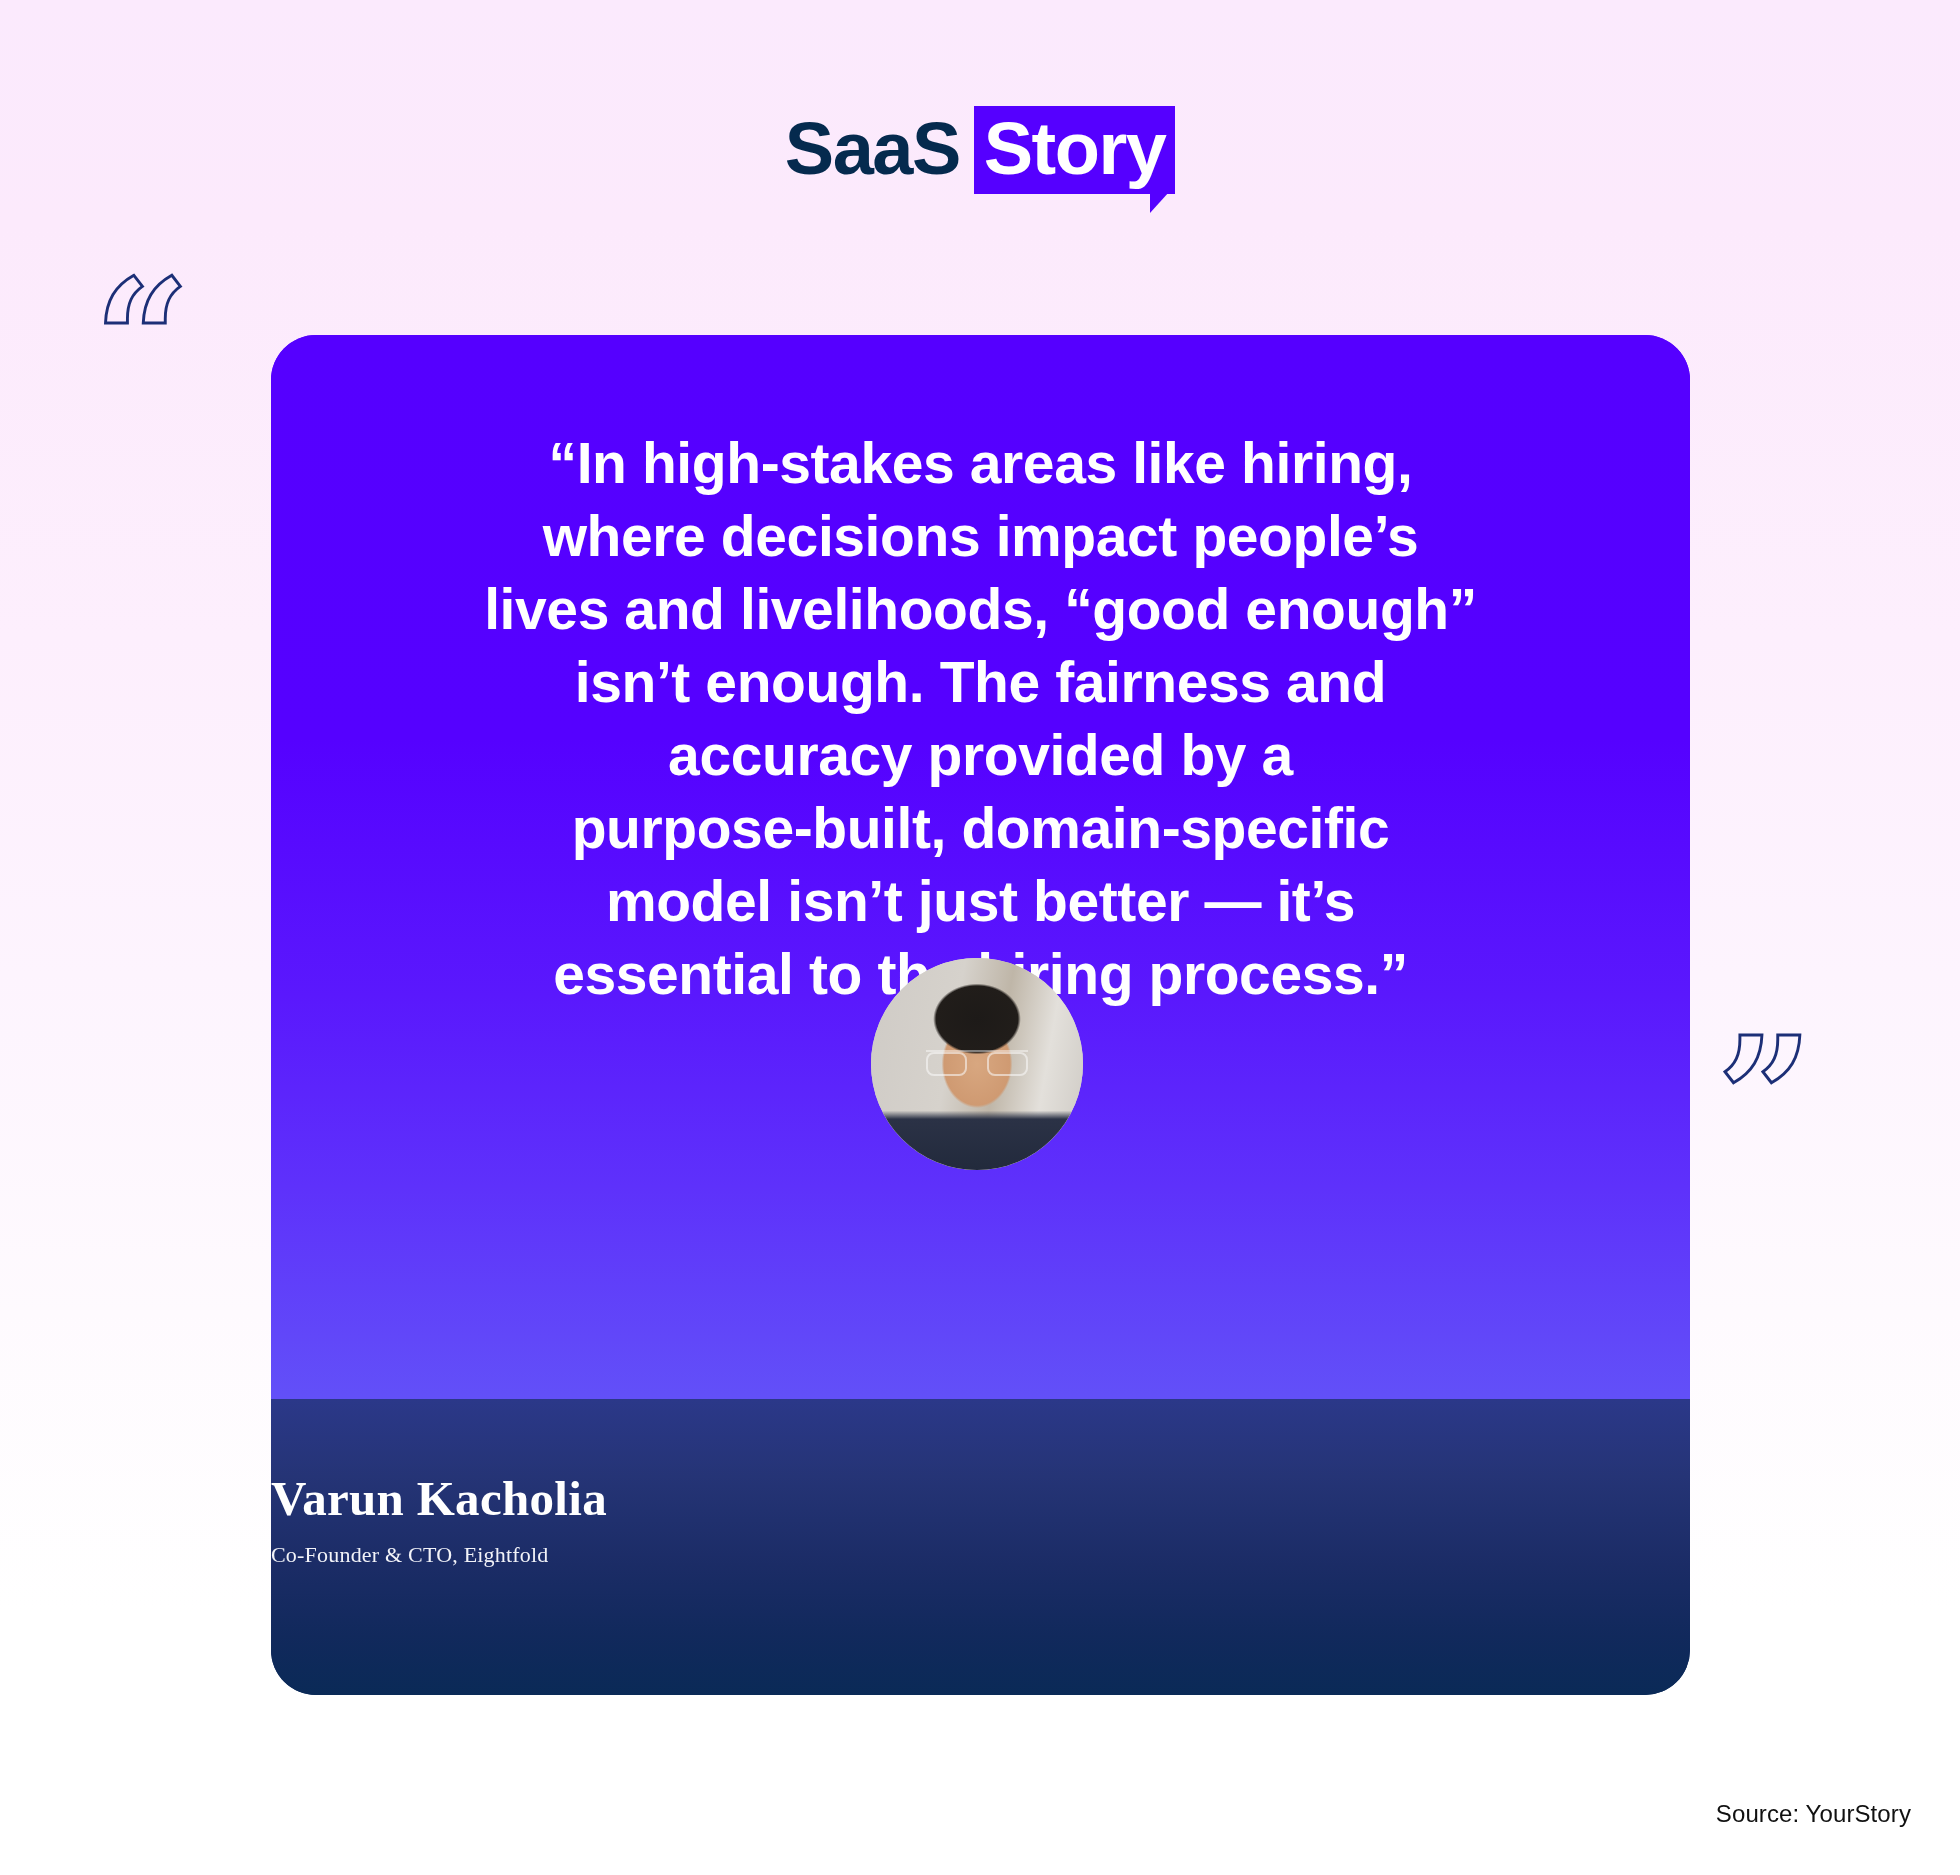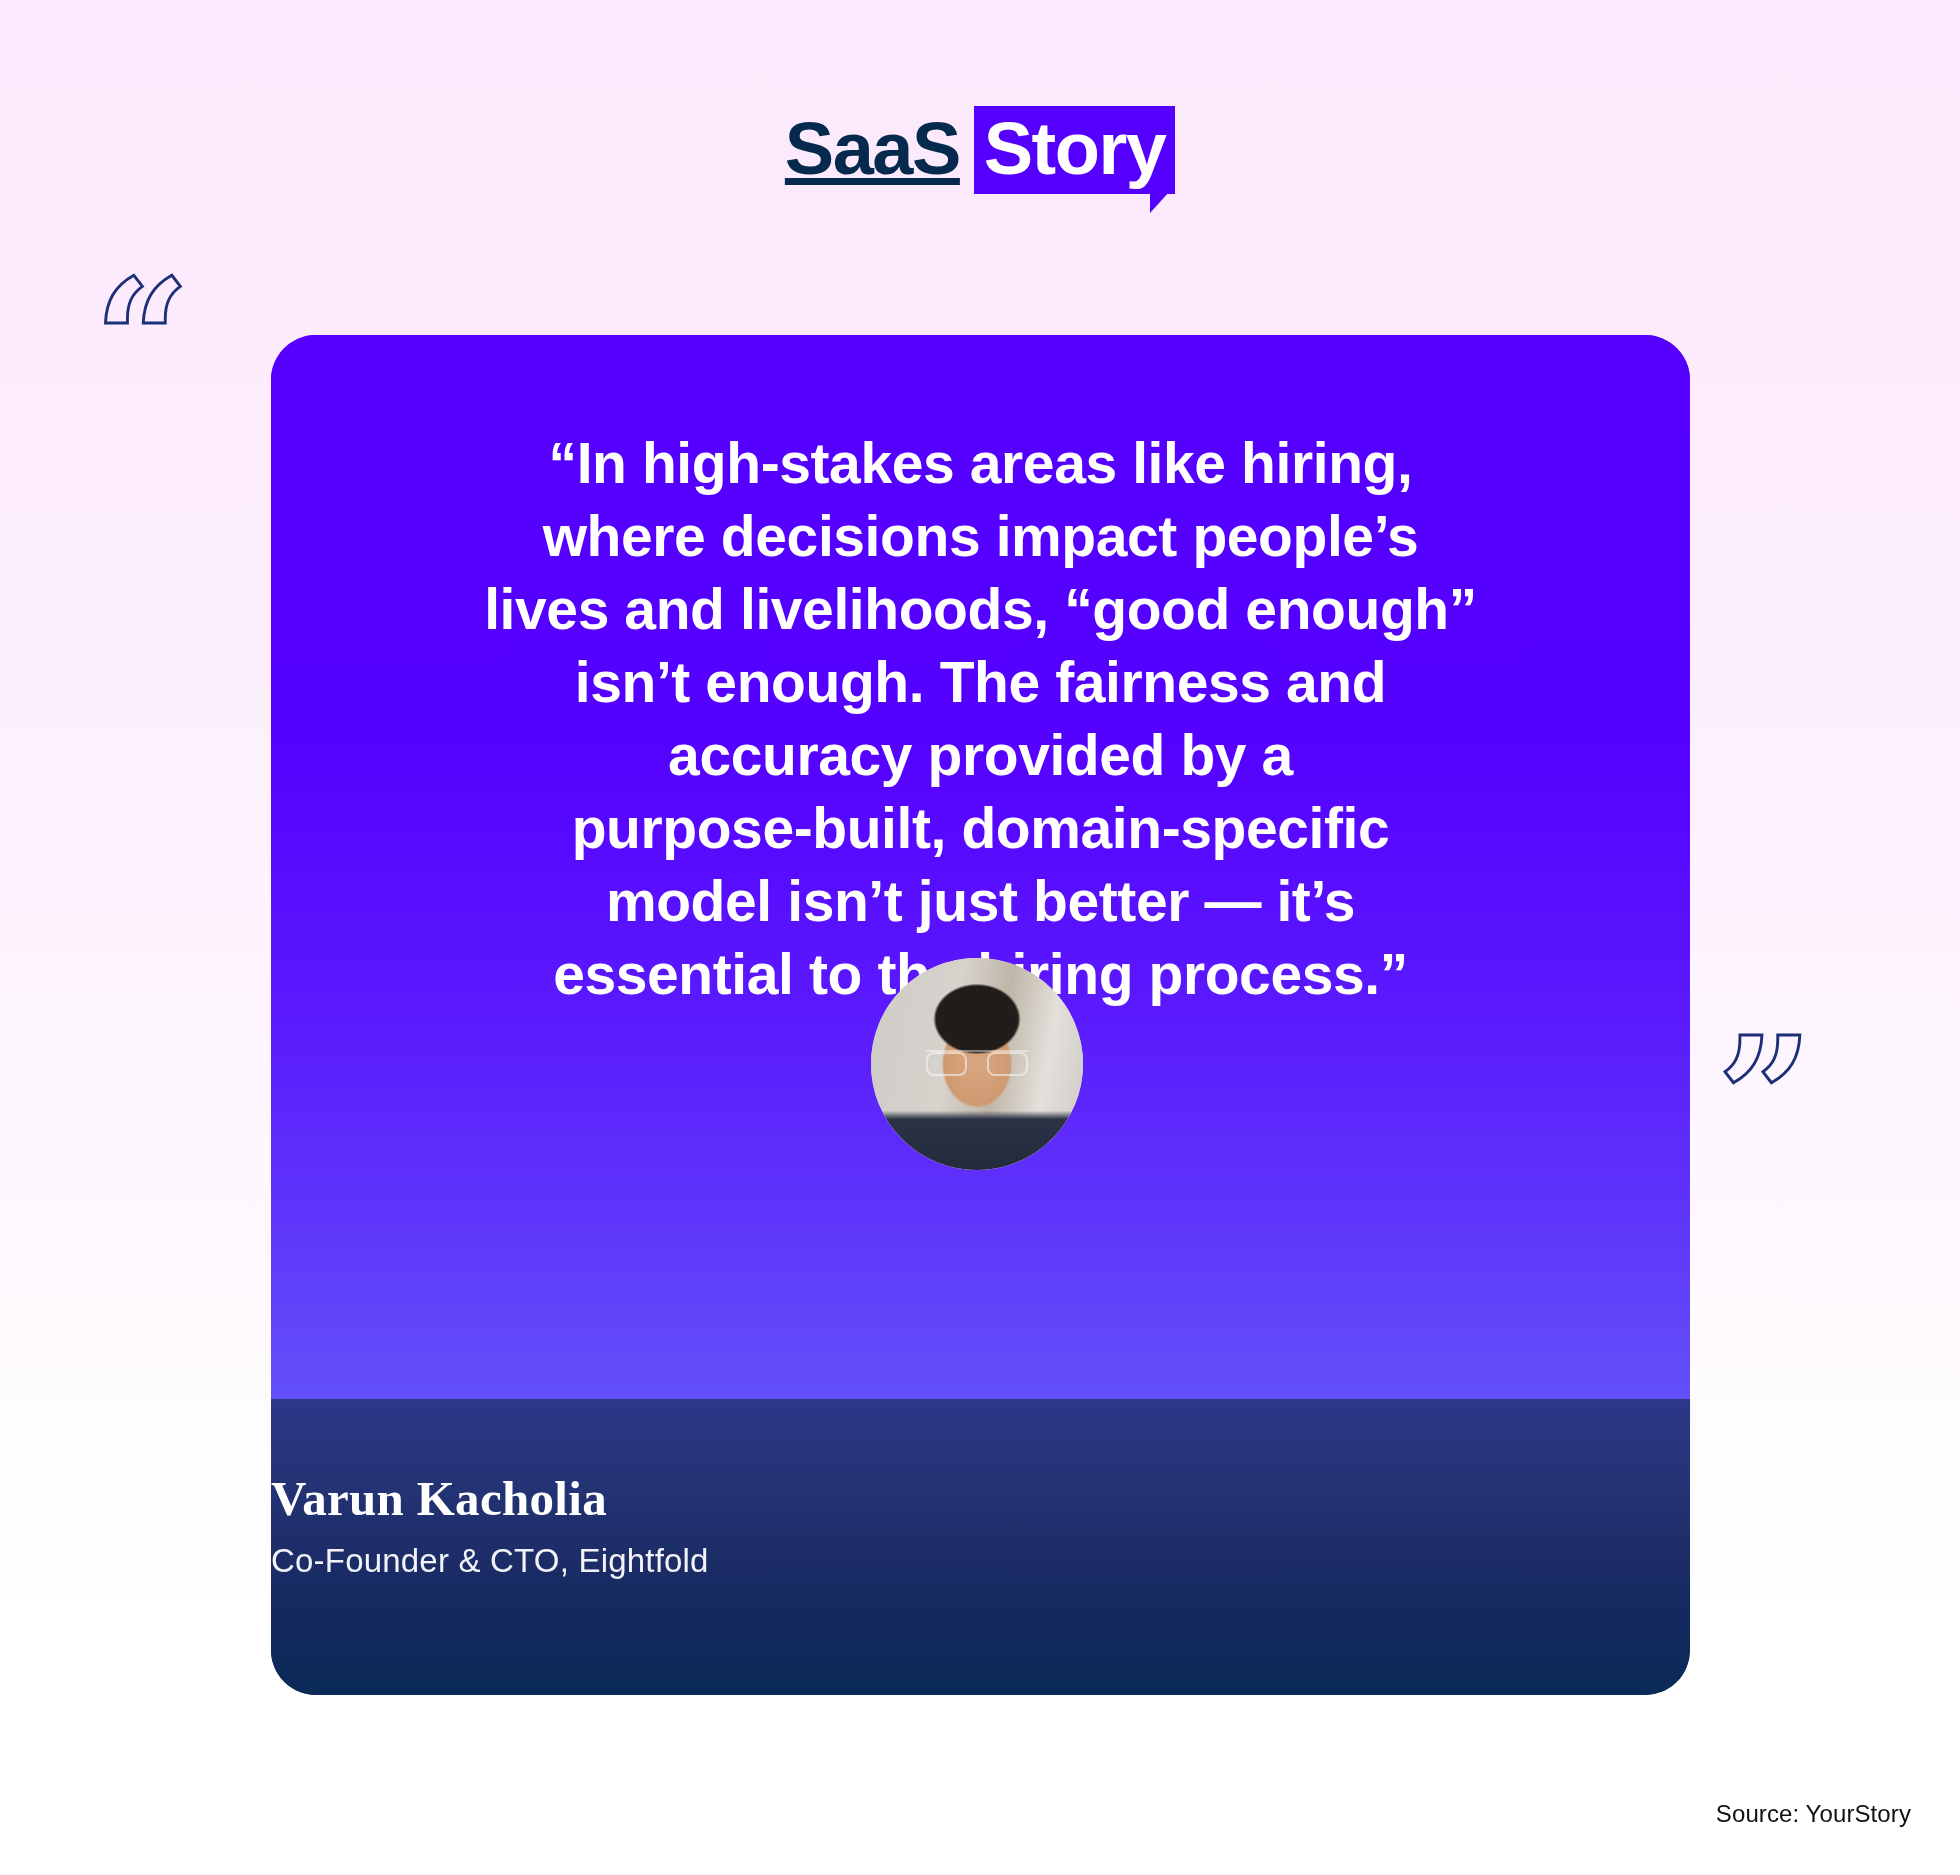--- a/index.html
+++ b/index.html
@@ -42,21 +42,20 @@
     display: inline-block;
     white-space: nowrap;
     font-size: 74px;
     font-weight: 800;
     letter-spacing: -1.5px;
   }
   .logo-saas {
     color: #052a4e;
     font-family: "Liberation Sans", sans-serif;
     font-weight: 800;
-    text-decoration: underline;
   }
   .logo-story-box {
     position: relative;
     display: inline-block;
     background: #5500ff;
     color: #ffffff;
     padding: 5.9px 9.8px 7.8px 9.8px;
     margin-left: 14px;
     font-family: "Liberation Sans", sans-serif;
     font-weight: 800;
@@ -217,23 +216,23 @@
   }
   #speaker-name {
     font-family: "Liberation Serif", serif;
     font-weight: 700;
     font-size: 49px;
     letter-spacing: 0.3px;
     line-height: 1.1;
   }
   #speaker-role {
     margin-top: 17.6px;
-    font-family: Liberation Sans, sans-serif;
+    font-family: Liberation Serif, serif;
     font-weight: 400;
-    font-size: 33px;
+    font-size: 22px;
     letter-spacing: 0.2px;
     line-height: 1.1;
     color: #f2f3f8;
   }
 
   
   #source {
     position: absolute;
     right: 49px;
     bottom: 47px;

